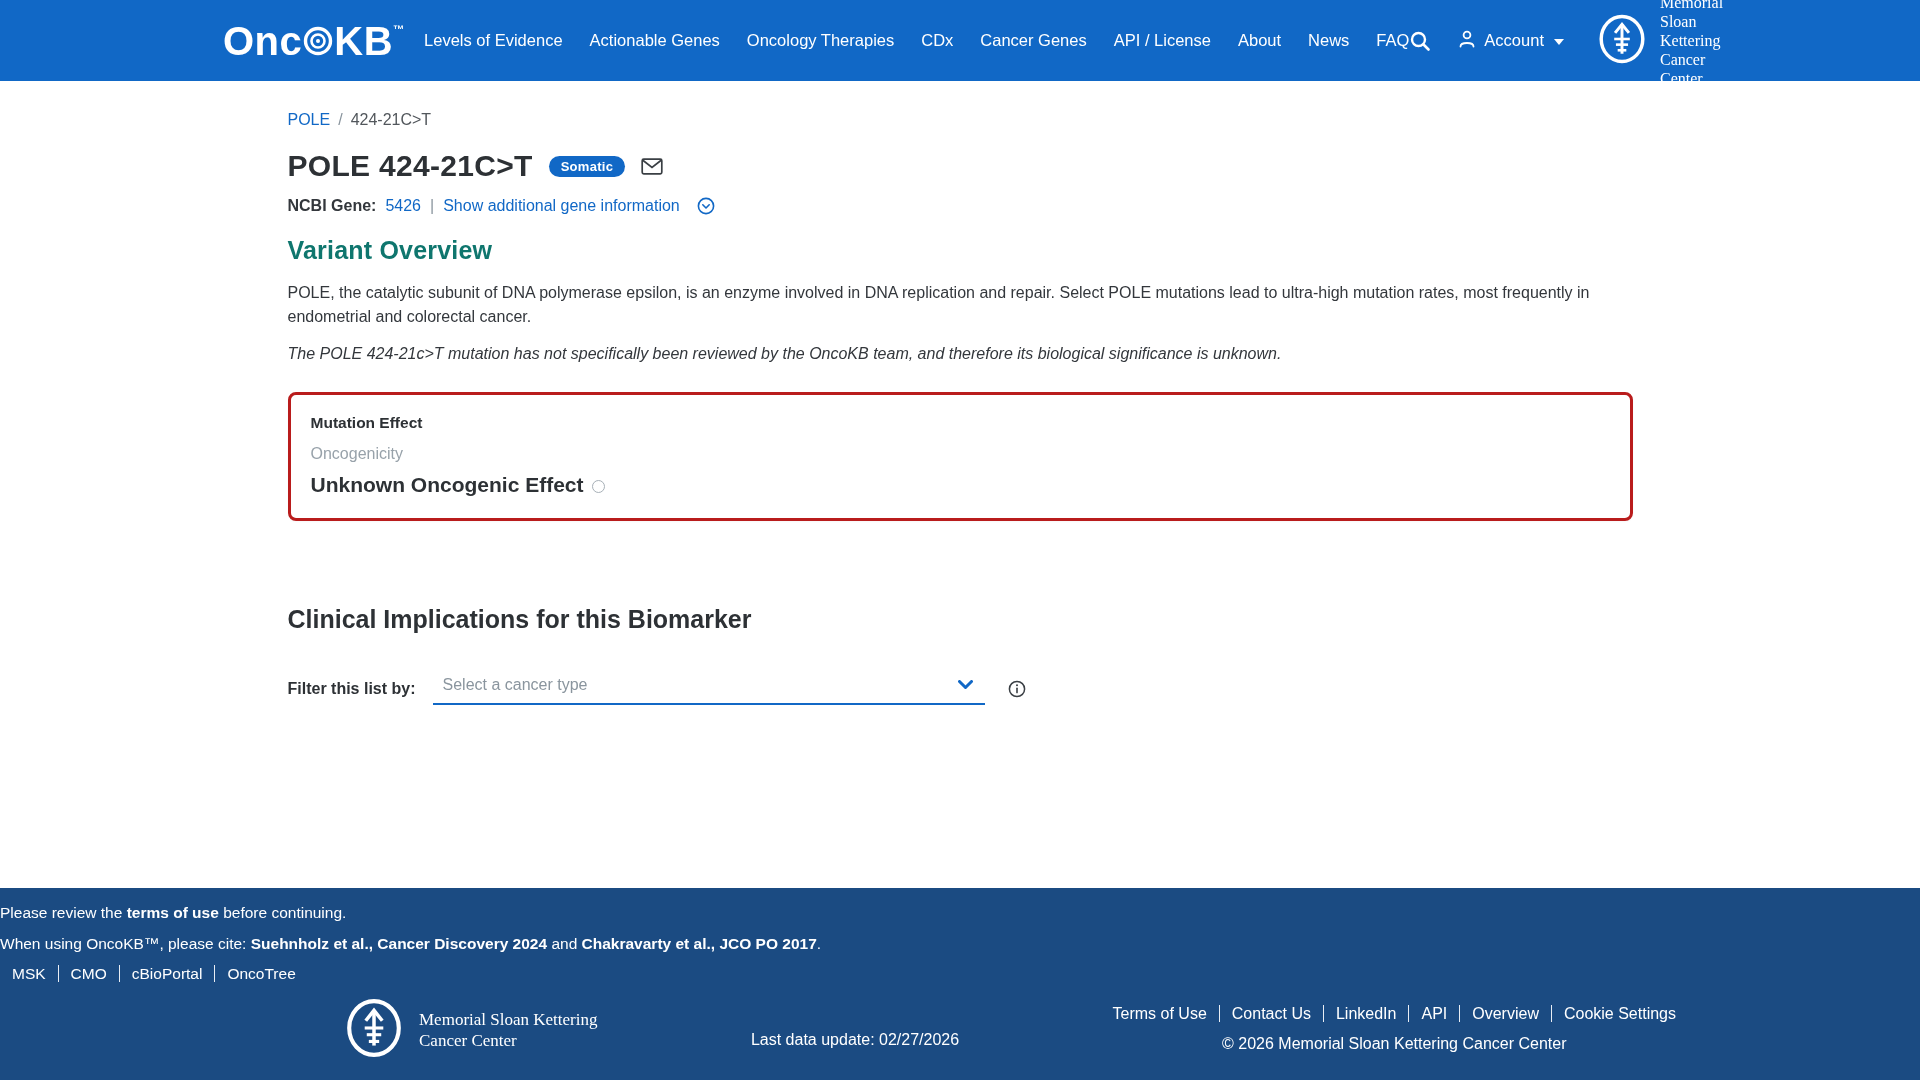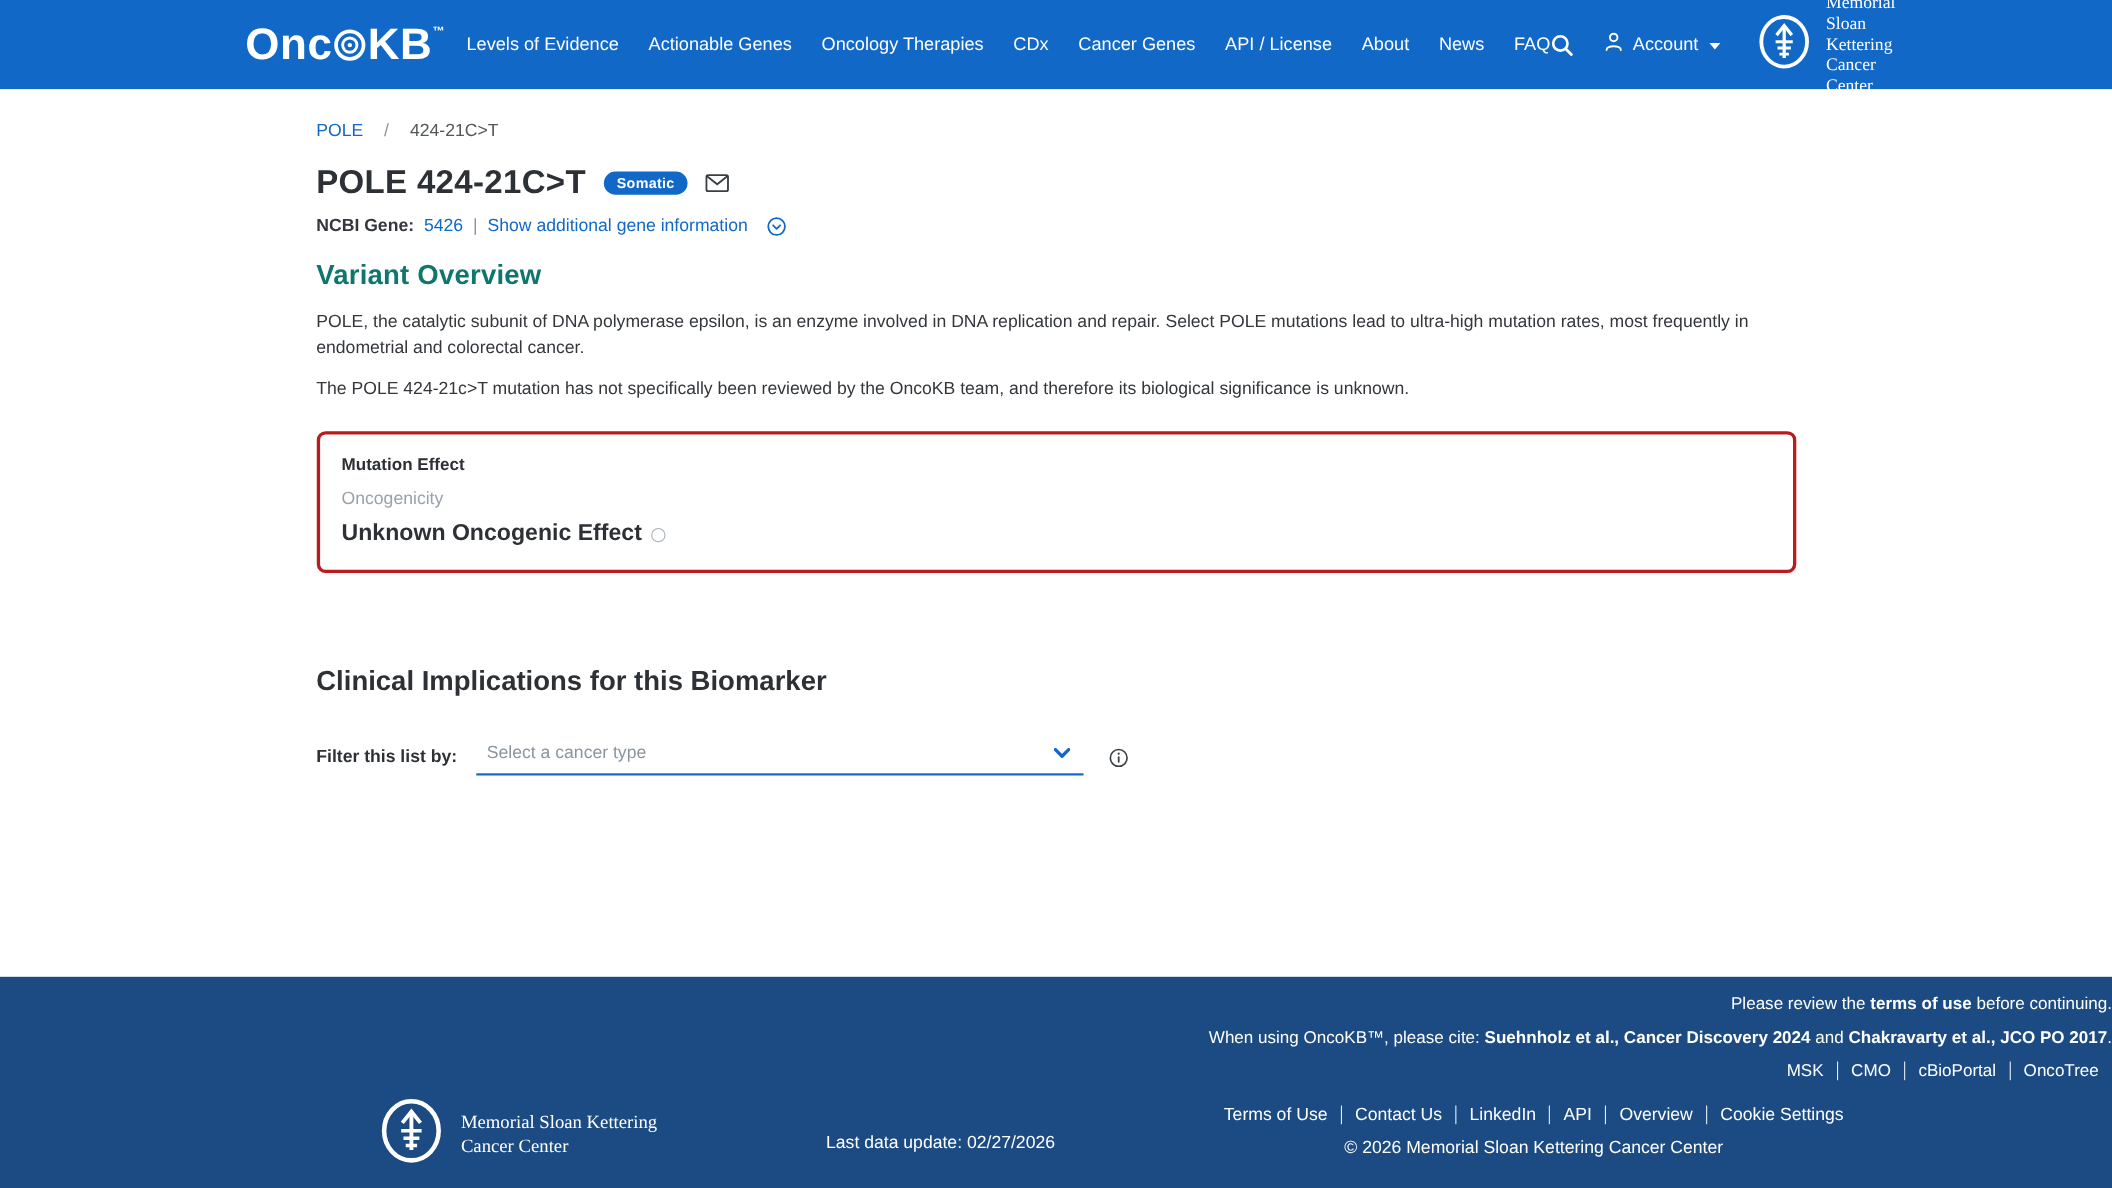--- a/index.html
+++ b/index.html
@@ -23,42 +23,42 @@
   .account { display: flex; align-items: center; gap: 7px; color: #fff; font-size: 16.5px; }
   .caret-down {
     width: 0; height: 0; border-left: 5px solid transparent; border-right: 5px solid transparent;
     border-top: 6px solid #fff; margin-left: 3px; margin-top: 2px;
   }
   .msk-block { display: flex; align-items: center; gap: 12px; margin-left: 6px; }
   .msk-text { font-family: "Liberation Serif", serif; font-size: 16px; line-height: 1.2; color: #fff; }
 
   
   .main { width: 1345px; margin: 0 auto; height: 807px; }
-  .breadcrumb { padding-top: 30px; font-size: 16px; display: flex; gap: 19px; align-items: center; }
+  .breadcrumb { padding-top: 30px; font-size: 16px; display: flex; gap: 8px; align-items: center; }
   .breadcrumb a { color: #1168c6; }
   .crumb-sep { color: #8a959e; }
   .crumb-current { color: #52575c; }
 
   .title-row { margin-top: 20px; display: flex; align-items: center; gap: 16px; }
   .page-title { font-size: 30px; font-weight: 800; color: #2d3135; letter-spacing: 0.3px; }
   .badge-somatic {
     background: #1168c6; color: #fff; font-size: 13px; font-weight: 700;
     padding: 4px 12px; border-radius: 11px; line-height: 1; letter-spacing: 0.3px;
   }
   .mail-btn { display: flex; align-items: center; background: none; border: none; cursor: pointer; }
 
   .gene-info { margin-top: 14px; font-size: 16px; display: flex; align-items: center; gap: 9px; }
   .gene-info-label { font-weight: 700; color: #33373c; }
   .gene-info a { color: #1168c6; }
   .pipe-sep { color: #8a959e; }
   .toggle-gene-info { display: inline-flex; align-items: center; gap: 17px; }
 
   .section-heading { margin-top: 21px; font-size: 25px; font-weight: 800; color: #0f766e; letter-spacing: 0.2px; }
   .para { margin-top: 16px; font-size: 16px; line-height: 24px; color: #33373c; max-width: 1345px; }
-  .para + .para { margin-top: 13px; }
+  .para + .para { margin-top: 13px; font-style: italic; }
 
   .effect-card {
     margin-top: 26px; border: 3px solid #b91c1c; border-radius: 8px;
     padding: 19px 20px 18px 20px; height: 129px;
     box-shadow: 0 1px 2px rgba(0,0,0,0.03);
   }
   .card-title { font-size: 15.5px; font-weight: 700; color: #2d3135; }
   .card-sub { margin-top: 13px; font-size: 16px; color: #98a2aa; }
   .card-effect { margin-top: 10px; display: flex; align-items: center; gap: 8px; }
   .effect-text { font-size: 21px; font-weight: 700; color: #2d3135; }
@@ -74,21 +74,21 @@
     margin-left: 17px; width: 552px; border-bottom: 2px solid #1168c6;
     display: flex; align-items: center; justify-content: space-between;
     padding: 4px 12px 9px 10px; cursor: pointer;
   }
   .select-placeholder { font-size: 16px; color: #8a959e; }
   .info-btn { margin-left: 23px; display: flex; align-items: center; background: none; border: none; cursor: pointer; }
 
   
   .footer { height: 192px; background: #1b4b82; color: #fff; }
   .footer a { color: #fff; }
-  .footer-line { text-align: right; font-size: 15.5px; }
+  .footer-line { text-align: left; font-size: 15.5px; }
   .footer-line.l1 { padding-top: 16px; }
   .footer-line.l2 { margin-top: 13px; }
   .footer-line.l3 { margin-top: 12px; }
   .fw-b { font-weight: 700; }
   .partner-link { padding: 0 12px; border-right: 1px solid #e8edf4; }
   .partner-link:last-child { border-right: none; }
   .footer-bottom {
     margin-top: 14px; display: flex; align-items: flex-start;
     padding: 0 244px 0 343px; justify-content: space-between;
   }

